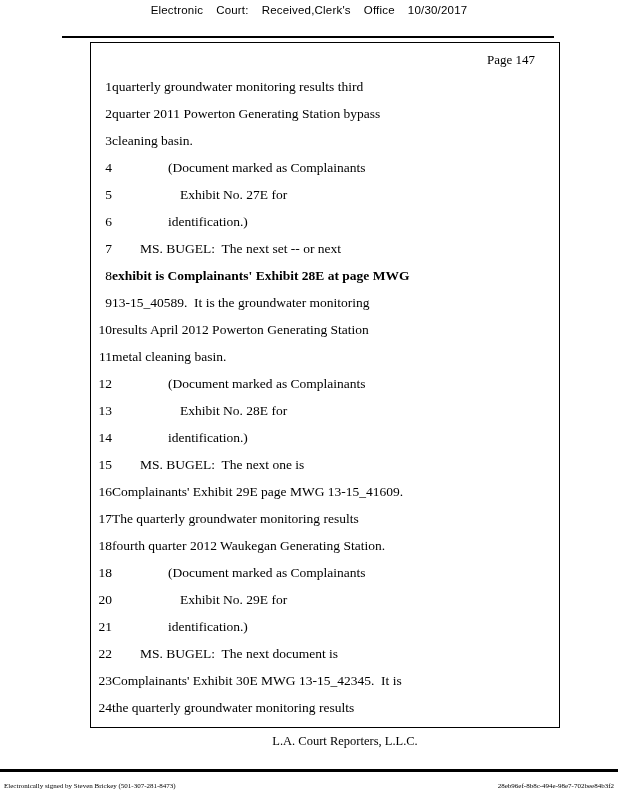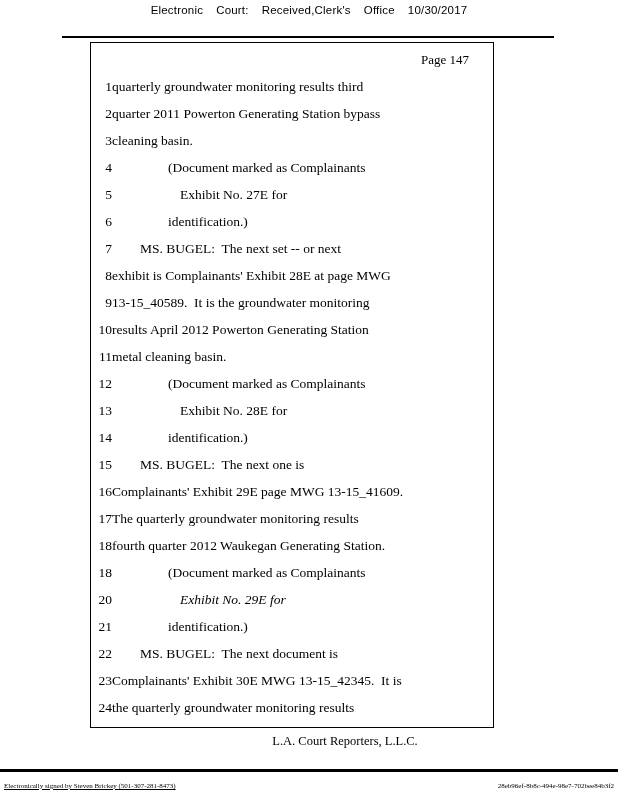--- a/index.html
+++ b/index.html
@@ -33,21 +33,21 @@
     width: 492px;
     height: 0;
     border-top: 2px solid #000;
   }
 
   
   .page-box {
     position: absolute;
     left: 90px;
     top: 42px;
-    width: 404px;
+    width: 470px;
     height: 686px;
     border: 1px solid #000;
     box-sizing: border-box;
     background: #fff;
   }
   .page-label {
     position: absolute;
     top: 9px;
     right: 24px;
     font-size: 13px;
@@ -97,21 +97,21 @@
   .sig {
     position: absolute;
     top: 782px;
     left: 0;
     width: 100%;
     height: 12px;
     font-family: "Liberation Serif", serif;
     font-size: 7px;
     color: #000;
   }
-  .sig-left  { position: absolute; left: 4px;  top: 0; text-decoration: underline; }
+  .sig-left  { position: absolute; left: 4px;  top: 0; }
   .sig-right { position: absolute; right: 4px; top: 0; }
 </style>
 </head>
 <body>
 
 <div class="stamp">
   <span>Electronic</span>
   <span>Court:</span>
   <span>Received,Clerk's</span>
   <span>Office</span>
@@ -145,21 +145,21 @@
       <div class="tline">
         <span class="tnum">6</span>
         <span class="ttext" style="padding-left: 56px;">identification.)</span>
       </div>
       <div class="tline">
         <span class="tnum">7</span>
         <span class="ttext" style="padding-left: 28px;">MS. BUGEL:  The next set -- or next</span>
       </div>
       <div class="tline">
         <span class="tnum">8</span>
-        <span class="ttext" style="padding-left: 0px;">exhibit is Complainants' Exhibit 28E at page MWG</span>
+        <span class="ttext" style="padding-left: 0px; font-weight: bold;">exhibit is Complainants' Exhibit 28E at page MWG</span>
       </div>
       <div class="tline">
         <span class="tnum">9</span>
         <span class="ttext" style="padding-left: 0px;">13-15_40589.  It is the groundwater monitoring</span>
       </div>
       <div class="tline">
         <span class="tnum">10</span>
         <span class="ttext" style="padding-left: 0px;">results April 2012 Powerton Generating Station</span>
       </div>
       <div class="tline">
@@ -193,21 +193,21 @@
       <div class="tline">
         <span class="tnum">18</span>
         <span class="ttext" style="padding-left: 0px;">fourth quarter 2012 Waukegan Generating Station.</span>
       </div>
       <div class="tline">
         <span class="tnum">18</span>
         <span class="ttext" style="padding-left: 56px;">(Document marked as Complainants</span>
       </div>
       <div class="tline">
         <span class="tnum">20</span>
-        <span class="ttext" style="padding-left: 68px; font-style: italic;">Exhibit No. 29E for</span>
+        <span class="ttext" style="padding-left: 68px;">Exhibit No. 29E for</span>
       </div>
       <div class="tline">
         <span class="tnum">21</span>
         <span class="ttext" style="padding-left: 56px;">identification.)</span>
       </div>
       <div class="tline">
         <span class="tnum">22</span>
         <span class="ttext" style="padding-left: 28px;">MS. BUGEL:  The next document is</span>
       </div>
       <div class="tline">

